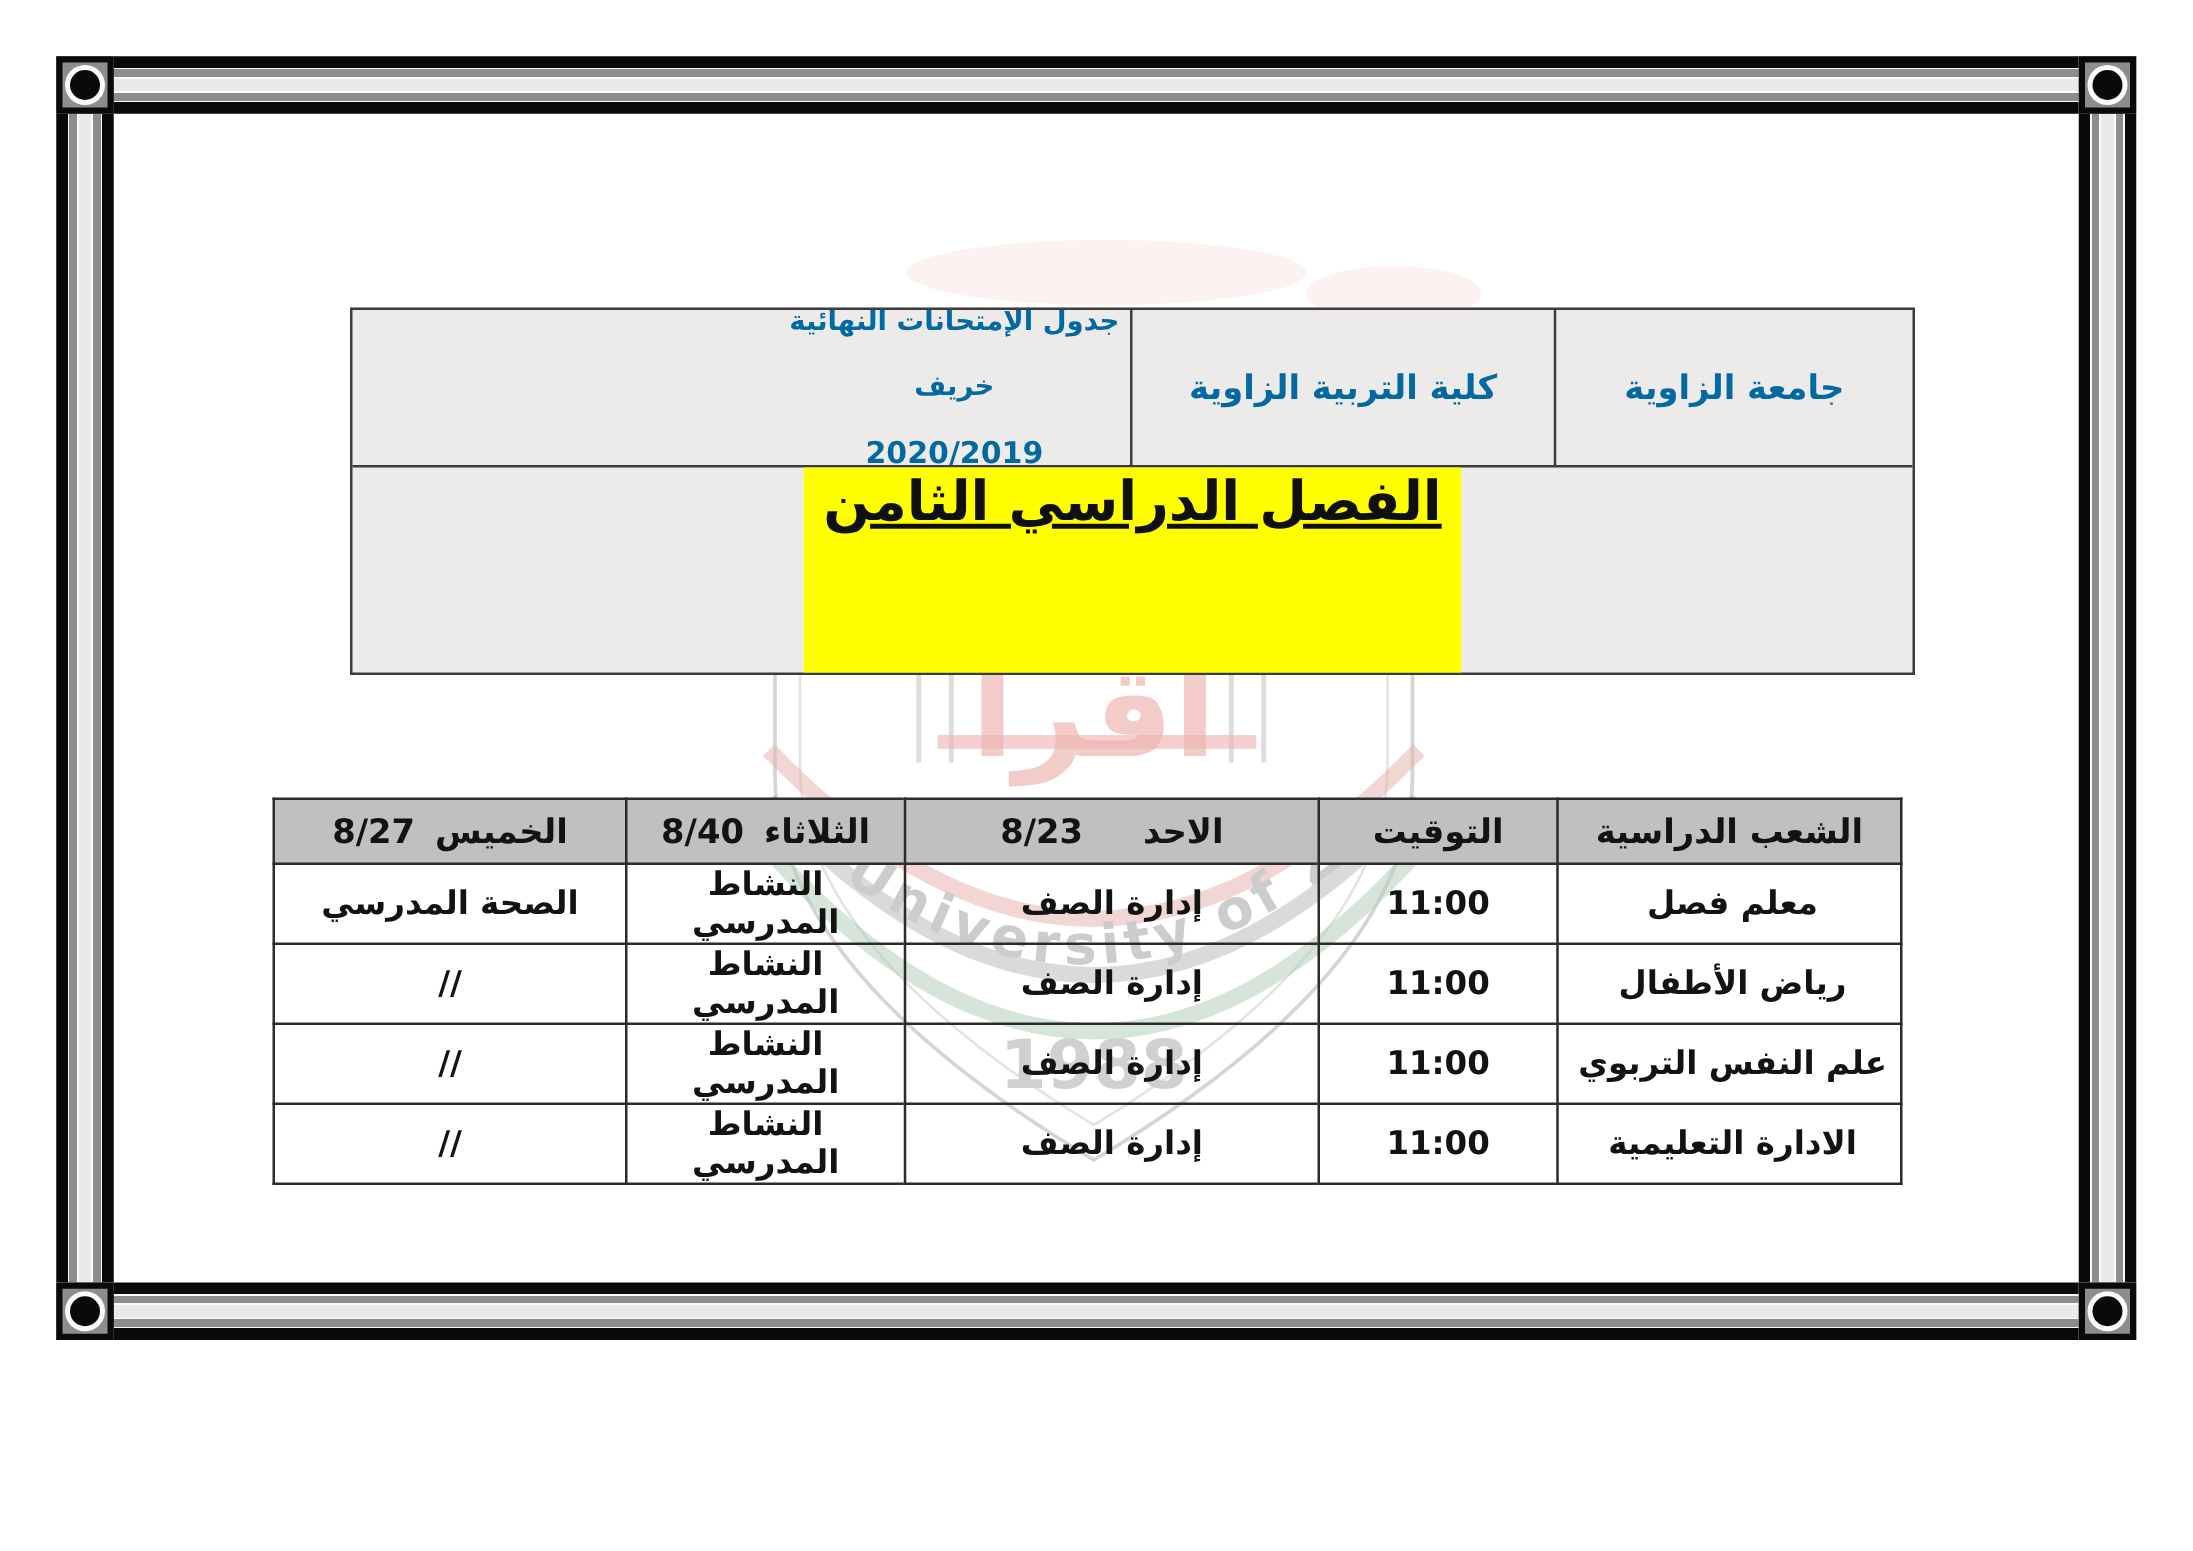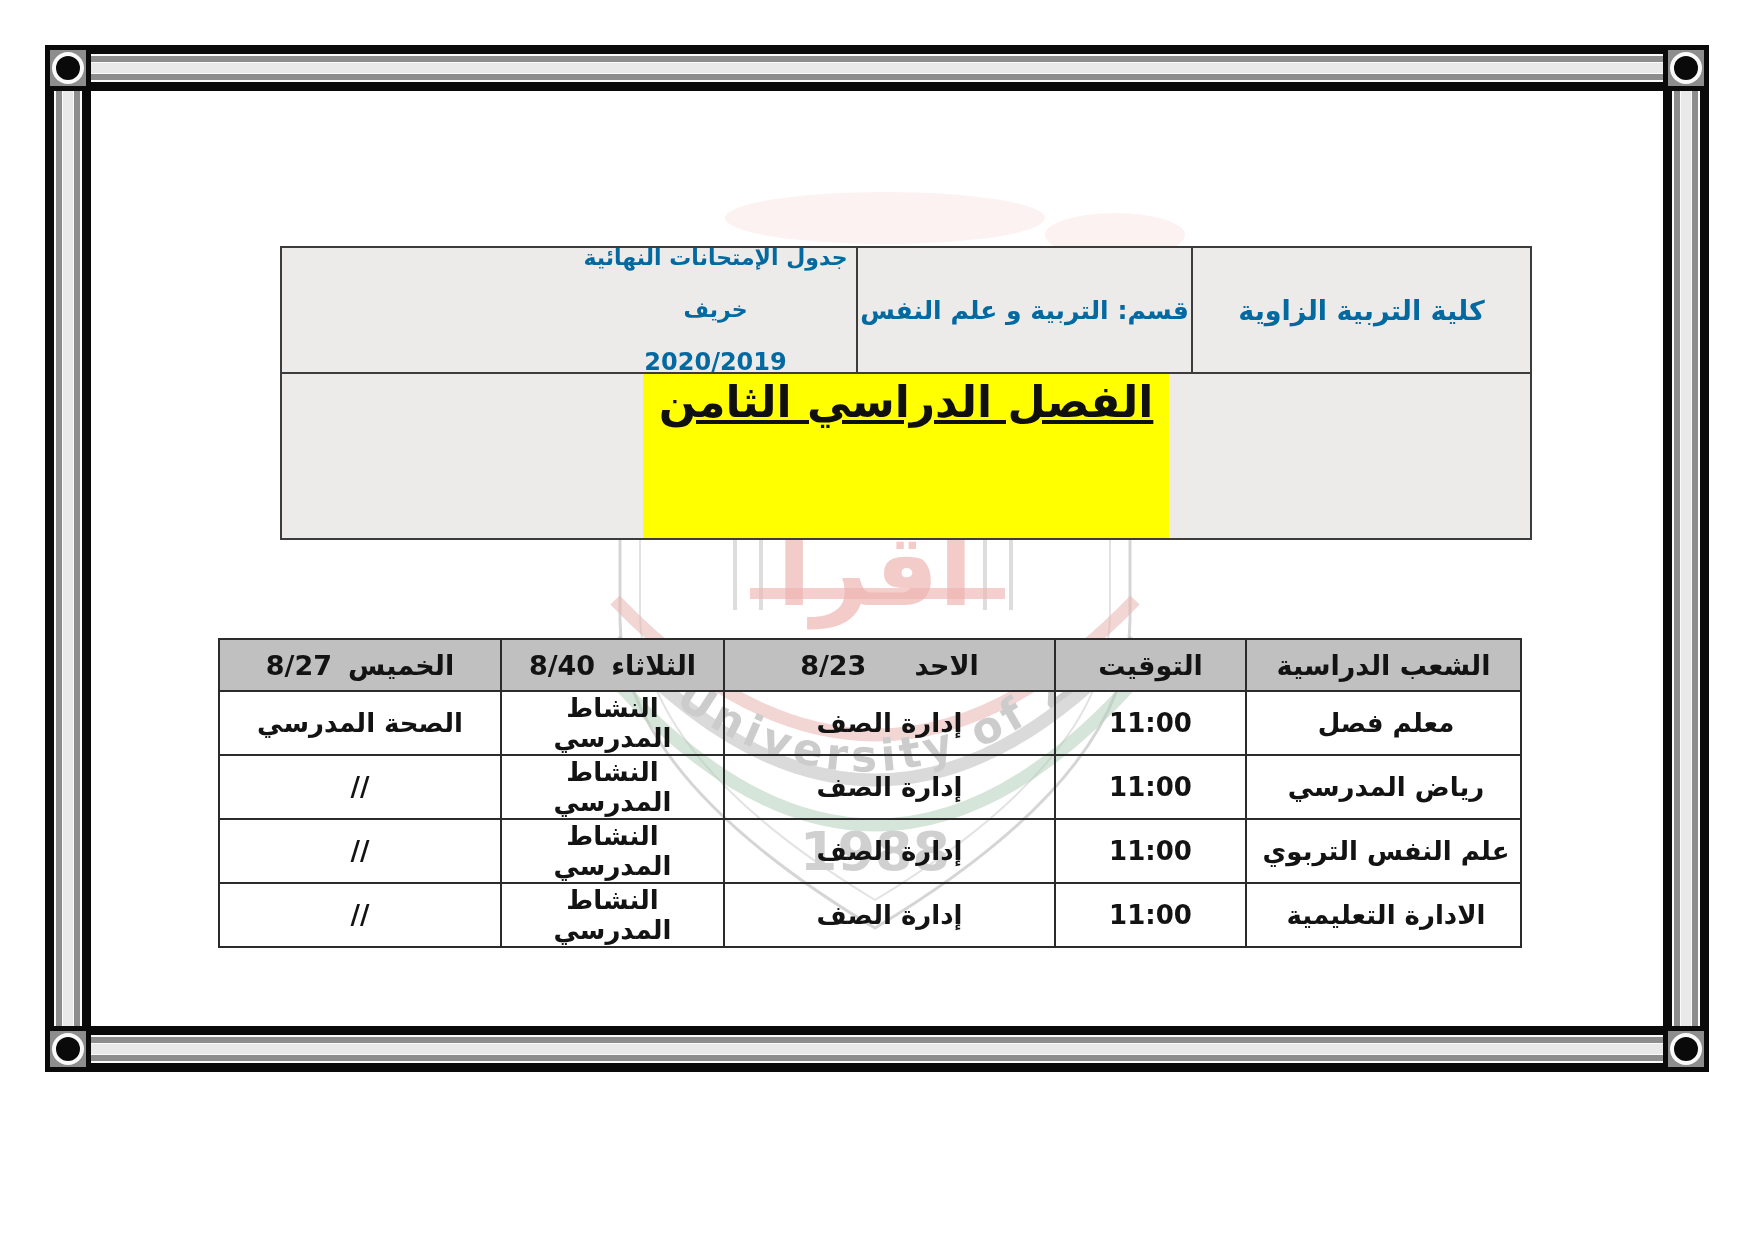--- a/index.html
+++ b/index.html
@@ -99,25 +99,25 @@
         <path id="wm-arc" d="M 95 505 Q 320 685 545 490"></path>
       </defs>
     <text font-size="44" font-weight="bold" fill="#9b9b9b" letter-spacing="5">
       <textPath href="#wm-arc" startOffset="6%">University of Zawia</textPath>
     </text>
     <text x="320" y="690" text-anchor="middle" font-size="54" font-weight="bold" fill="#a3a3a3">1988</text>
   </svg>
 
   <div id="header-table">
     <div id="header-row">
+      <div class="hcell" id="hcell-university">
+        <span>جامعة الزاوية</span>
+      </div>
       <div class="hcell" id="hcell-college">
         <span>كلية التربية الزاوية</span>
-      </div>
-      <div class="hcell" id="hcell-department">
-        <span>قسم: التربية و علم النفس</span>
       </div>
       <div class="hcell" id="hcell-schedule">
         <span>جدول الإمتحانات النهائية خريف</span>
         <span class="years">2020/2019</span>
       </div>
     </div>
     <div id="title-row">
       <span id="semester-title">الفصل الدراسي الثامن</span>
     </div>
   </div>
@@ -160,21 +160,21 @@
     </thead>
     <tbody>
       <tr>
         <td class="section-cell">معلم فصل</td>
         <td class="time-cell num">11:00</td>
         <td>إدارة الصف</td>
         <td>النشاط المدرسي</td>
         <td>الصحة المدرسي</td>
       </tr>
       <tr>
-        <td class="section-cell">رياض المدرسي</td>
+        <td class="section-cell">رياض الأطفال</td>
         <td class="time-cell num">11:00</td>
         <td>إدارة الصف</td>
         <td>النشاط المدرسي</td>
         <td class="slash-cell">//</td>
       </tr>
       <tr>
         <td class="section-cell">علم النفس التربوي</td>
         <td class="time-cell num">11:00</td>
         <td>إدارة الصف</td>
         <td>النشاط المدرسي</td>

